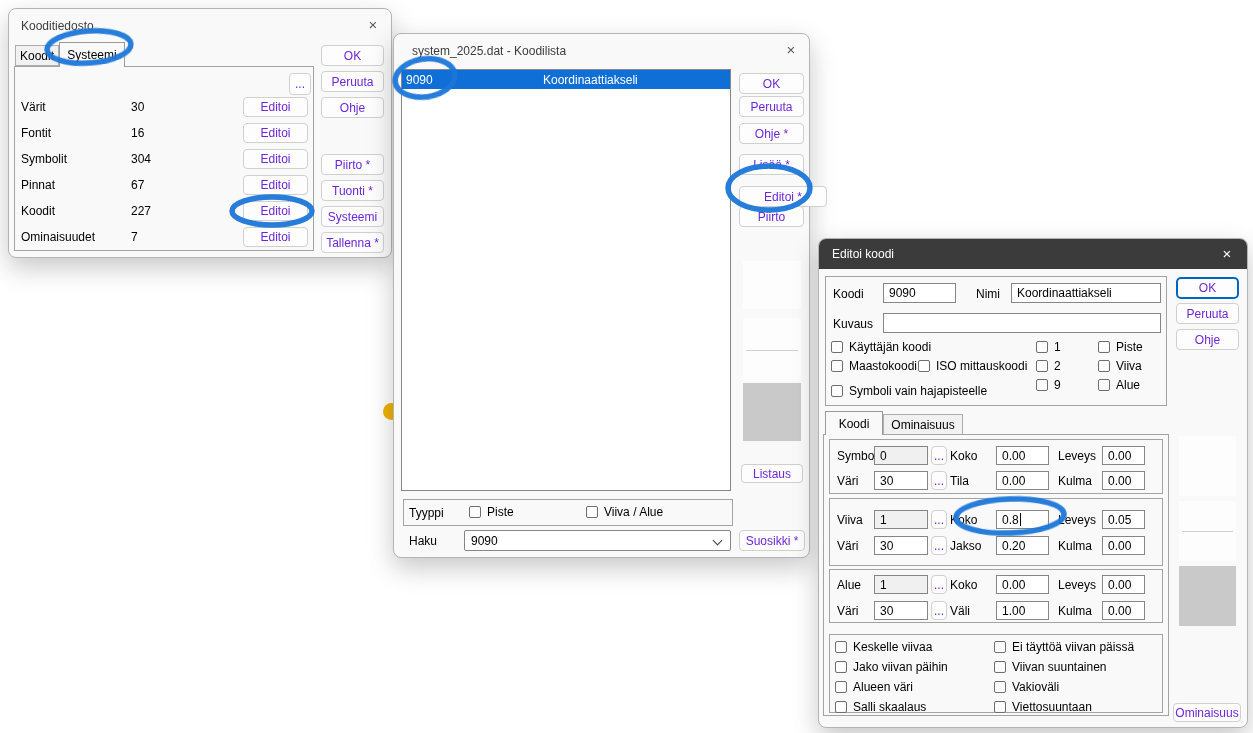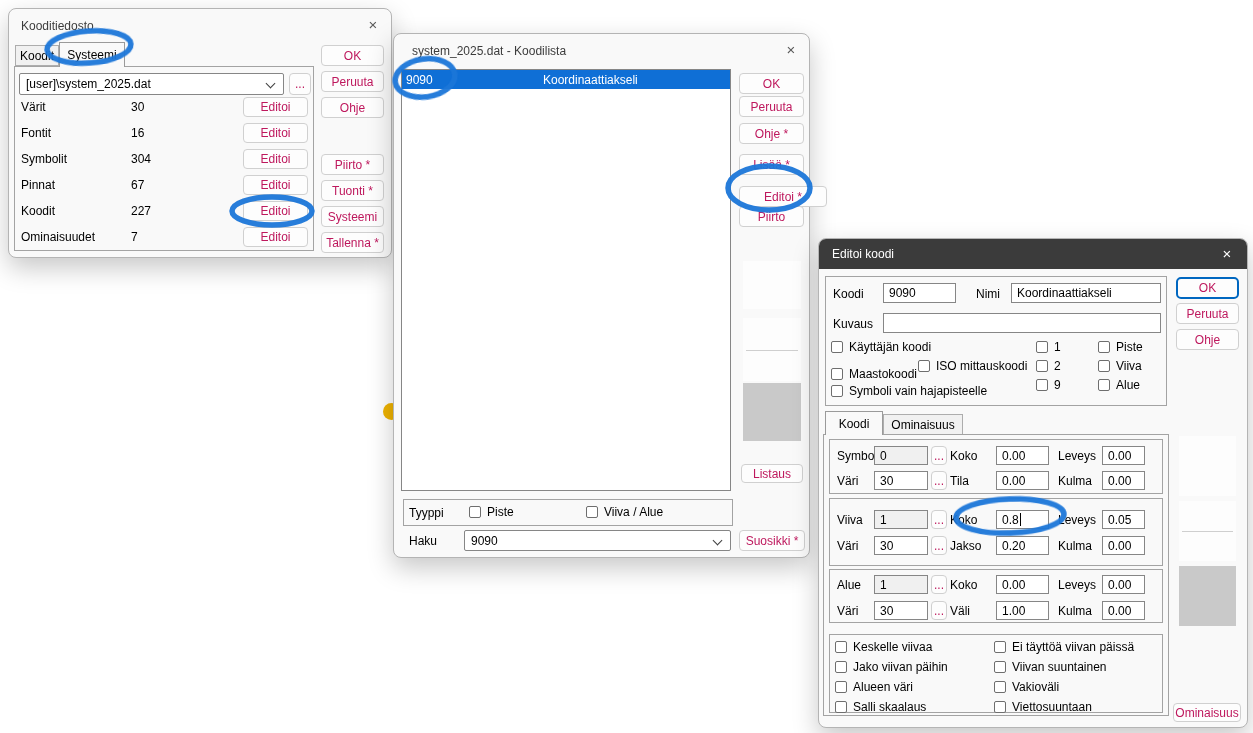--- a/index.html
+++ b/index.html
@@ -9,21 +9,21 @@
   .window { position:absolute; background:#f9f9f9; border:1px solid #b4b4b4;
             border-radius:8px; box-shadow:0 10px 26px rgba(0,0,0,.22); }
   .tbtitle { position:absolute; color:#3c3c3c; white-space:nowrap; }
   .close { position:absolute; width:20px; height:20px; text-align:center; line-height:20px;
            font-size:15px; color:#5a5a5a; }
   .dark-tb { position:absolute; left:0; top:0; right:0; height:30px; background:#3b3b3b;
              border-radius:7px 7px 0 0; }
   .dark-tb .tbtitle { color:#fff; }
   .dark-tb .close { color:#fff; }
   .btn { position:absolute; background:#fdfdfd; border:1px solid #d0d0d0; border-radius:4px;
-         display:flex; align-items:center; justify-content:center; font-size:12px; color:#be185d;
+         display:flex; align-items:center; justify-content:center; font-size:12px; color:#6d28d9;
          white-space:nowrap; }
   .btn.def { border:2px solid #0067c0; border-radius:5px; }
   .gbox { position:absolute; border:1px solid #a3a3a3; }
   .lbl { position:absolute; white-space:nowrap; line-height:14px; }
   .inp { position:absolute; background:#fff; border:1px solid #868686; padding:1px 5px;
          display:flex; align-items:center; overflow:hidden; white-space:nowrap; }
   .inp.ro { background:#f0f0f0; }
   .combo { position:absolute; background:#fff; border:1px solid #868686; border-radius:2px;
            display:flex; align-items:center; padding:0 24px 0 6px; overflow:hidden; white-space:nowrap; }
   .chev { position:absolute; right:9px; width:7px; height:7px; border-left:1.4px solid #3f3f3f;
@@ -56,24 +56,20 @@
 
   <div class="tab" style="left:6px; top:36px; width:44px; height:21px;">
     <span>Koodit</span>
   </div>
   <div class="tab sel" style="left:50px; top:33px; width:66px; height:25px;">
     <span>Systeemi</span>
   </div>
 
   <div class="gbox" style="left:5px; top:57px; width:300px; height:185px;"></div>
 
-  <div class="combo" style="left:10px; top:64px; width:265px; height:22px;">
-    <span>[user]\system_2025.dat</span>
-    <span class="chev" style="top:6px;"></span>
-  </div>
   <div class="btn" style="left:280px; top:64px; width:22px; height:22px;">...</div>
 
   <div class="lbl" style="left:12px; top:91px;">Värit</div>
   <div class="lbl" style="left:122px; top:91px;">30</div>
   <div class="btn" style="left:234px; top:88px; width:65px; height:20px;">Editoi</div>
 
   <div class="lbl" style="left:12px; top:117px;">Fontit</div>
   <div class="lbl" style="left:122px; top:117px;">16</div>
   <div class="btn" style="left:234px; top:114px; width:65px; height:20px;">Editoi</div>
 
@@ -163,21 +159,21 @@
   </div>
   <div class="lbl" style="left:14px; top:78px;">Kuvaus</div>
   <div class="inp" style="left:64px; top:74px; width:278px; height:20px;">
     <span></span>
   </div>
 
   <div class="cbx" style="left:12px; top:101px;">
     <span class="box"></span>
     <span>Käyttäjän koodi</span>
   </div>
-  <div class="cbx" style="left:12px; top:128px;">
+  <div class="cbx" style="left:12px; top:120px;">
     <span class="box"></span>
     <span>Maastokoodi</span>
   </div>
   <div class="cbx" style="left:99px; top:120px;">
     <span class="box"></span>
     <span>ISO mittauskoodi</span>
   </div>
   <div class="cbx" style="left:12px; top:145px;">
     <span class="box"></span>
     <span>Symboli vain hajapisteelle</span>

